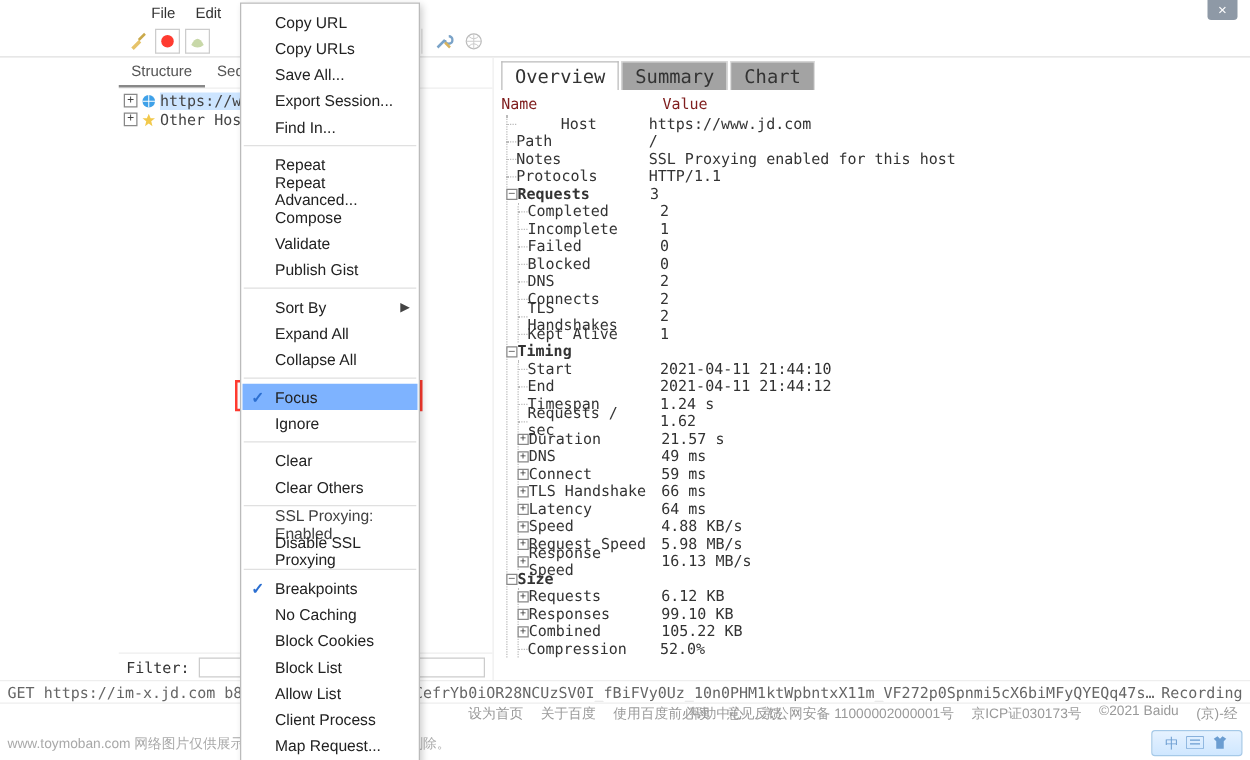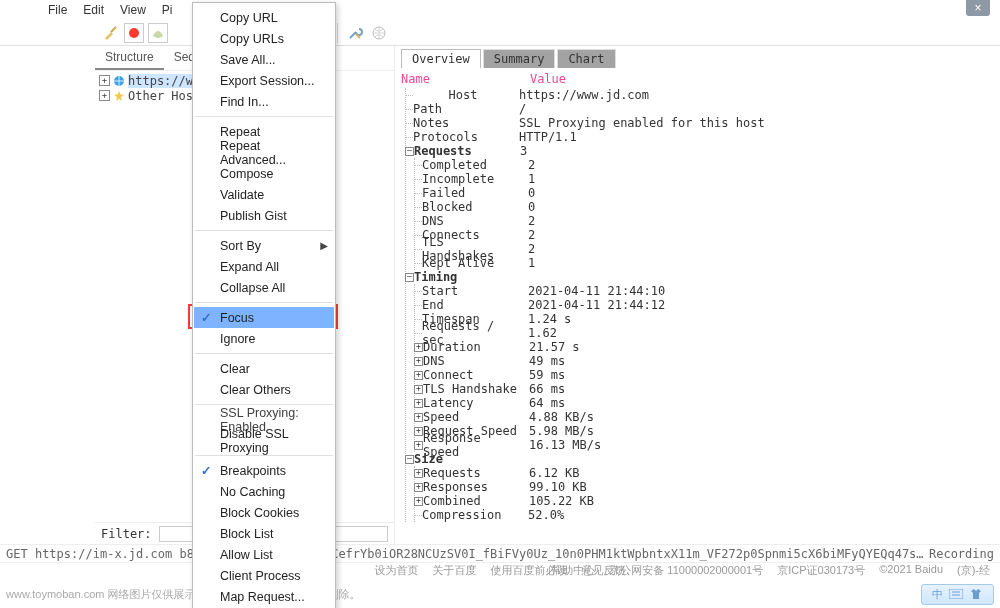--- a/index.html
+++ b/index.html
@@ -15,25 +15,25 @@
   .left-panel { width: 300px; display: flex; flex-direction: column; border-right: 1px solid #eee; }
   .left-tabs { display: flex; border-bottom: 1px solid #eee; }
   .left-tab { padding: 4px 10px; color: #555; border-bottom: 2px solid transparent; cursor: default; }
   .left-tab.active { border-bottom: 2px solid #888; }
   .tree { padding: 2px 4px; font-family: Consolas, monospace; font-size: 12px; color: #444; }
   .tree-row { display: flex; align-items: center; gap: 3px; height: 15px; }
   .expander { width: 11px; height: 11px; border: 1px solid #888; display: inline-flex; align-items: center; justify-content: center; font-size: 9px; line-height: 9px; background: #fff; }
   .node-icon { width: 12px; height: 12px; }
   .selected-node { background: #cde5ff; }
   .right-panel { flex: 1; display: flex; flex-direction: column; }
-  .right-tabs { display: flex; gap: 2px; padding: 3px 6px 0 6px; font-family: Consolas, monospace; font-size: 12px; }
+  .right-tabs { display: flex; gap: 2px; padding: 3px 6px 0 6px; font-family: Consolas, monospace; font-size: 15px; }
   .right-tab { padding: 2px 10px; border: 1px solid #ddd; border-bottom: none; background: #a3a3a3; cursor: default; }
   .right-tab.active { background: #fff; border-color: #bbb; }
   .detail-grid { flex: 1; overflow: auto; padding: 4px 6px; font-family: Consolas, monospace; font-size: 12px; color: #333; }
-  .detail-head { display: flex; gap: 100px; padding-bottom: 2px; color: #ec4899; }
+  .detail-head { display: flex; gap: 100px; padding-bottom: 2px; color: #7f1d1d; }
   .tree-list { border-left: 1px dotted #bbb; margin-left: 4px; padding-left: 0; }
   .drow { display: flex; align-items: center; height: 14px; }
   .drow .branch { display: inline-block; width: 8px; border-bottom: 1px dotted #bbb; margin-left: -1px; }
   .drow .exp { width: 9px; height: 9px; border: 1px solid #888; display: inline-flex; align-items: center; justify-content: center; font-size: 8px; line-height: 8px; background: #fff; margin-left: -1px; }
   .drow .k { display: inline-block; color: #333; }
   .drow .v { display: inline-block; margin-left: 6px; }
   .group > .drow .k { font-weight: bold; }
   .child-list { border-left: 1px dotted #bbb; margin-left: 8px; }
   .filter-row { display: flex; align-items: center; padding: 3px 6px; border-top: 1px solid #eee; height: 22px; font-family: Consolas, monospace; }
   .filter-input { flex: 1; border: 1px solid #ccc; height: 16px; padding: 0 3px; }
@@ -56,21 +56,21 @@
   
   svg { display: block; }
 </style>
 </head>
 <body>
 
 <div class="app">
 
   <div class="close-chip">×</div>
 
-  <div class="menubar" style="padding-left:40px;">
+  <div class="menubar" style="padding-left:113px;">
     <span>File</span>
     <span>Edit</span>
     <span>View</span>
     <span>Pi</span>
   </div>
 
   <div class="toolbar" style="padding-left:100px;">
     <div class="toolicon">
       <svg width="16" height="16">
           <path d="M3 13 L9 7 L11 9 L5 15 Z" fill="#e6c36a"></path>

